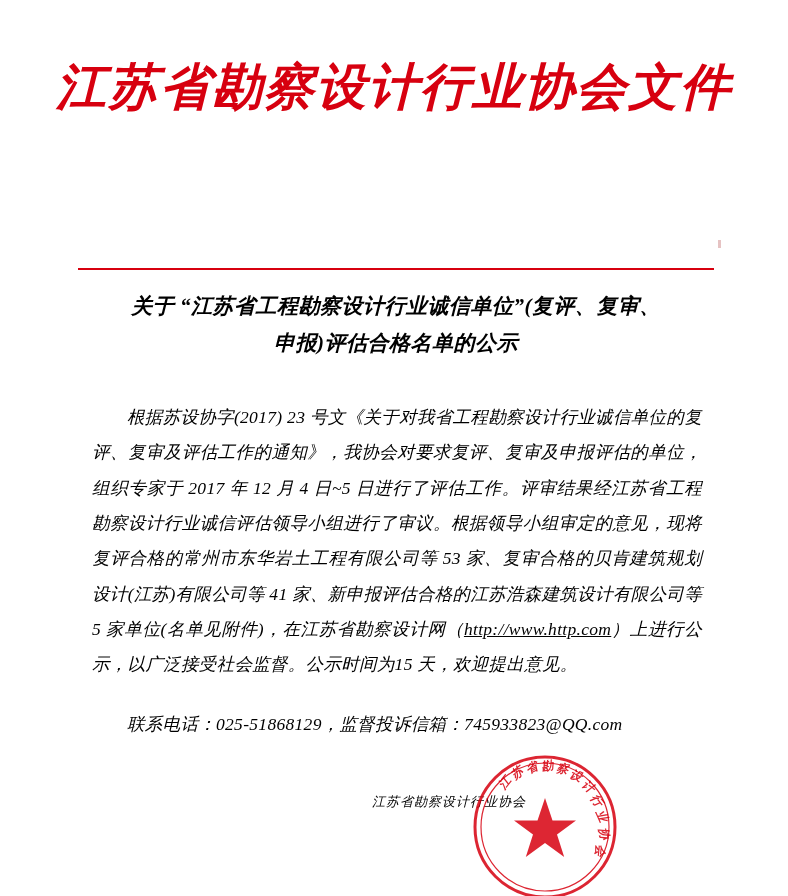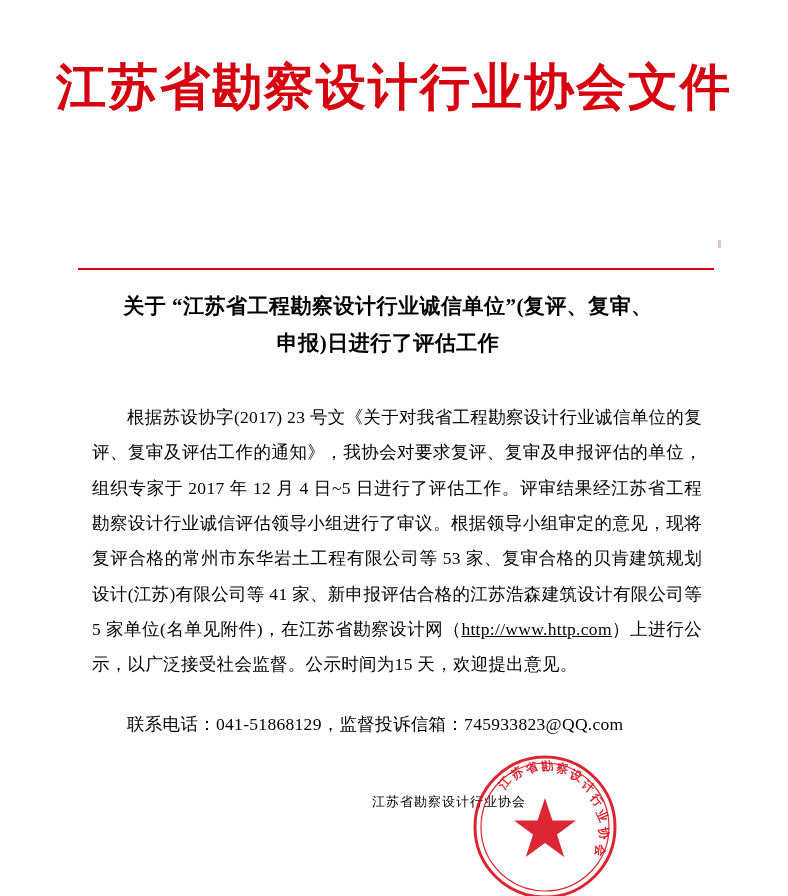--- a/index.html
+++ b/index.html
@@ -13,20 +13,21 @@
     font-family: "Liberation Serif", "DejaVu Serif", serif;
     color: #000000;
     overflow: hidden;
     position: relative;
   }
   .page {
     position: relative;
     width: 692px;
     height: 896px;
     box-sizing: border-box;
+    font-style: italic;
   }
 
   
   .masthead {
     position: absolute;
     top: 58px;
     left: 0;
     width: 788px;
     text-align: center;
   }
@@ -56,21 +57,21 @@
     width: 3px;
     height: 8px;
     background: #e0b4b4;
     opacity: 0.8;
   }
 
   
   .doc-title {
     position: absolute;
     top: 288px;
-    left: 88px;
+    left: 96px;
     width: 600px;
     text-align: center;
     font-size: 21px;
     font-weight: bold;
     line-height: 1.75;
     letter-spacing: 0.5px;
   }
   .doc-title .line2 {
     display: block;
   }
@@ -138,28 +139,28 @@
 
   <div class="masthead">
     <div class="masthead-title">江苏省勘察设计行业协会文件</div>
   </div>
 
   <div class="red-rule-dot"></div>
   <div class="red-rule"></div>
 
   <div class="doc-title">
     <span>关于 “江苏省工程勘察设计行业诚信单位”(复评、复审、</span>
-    <span class="line2">申报)日进行了评估工作</span>
+    <span class="line2">申报)评估合格名单的公示</span>
   </div>
 
   <div class="body-copy">
     <p class="indent"><span>根据苏设协字(2017) 23 号文《关于对我省工程勘察设计行业诚信单位的复评、复审及评估工作的通知》，我协会对要求复评、复审及申报评估的单位，组织专家于 2017 年 12 月 4 日~5 日进行了评估工作。评审结果经江苏省工程勘察设计行业诚信评估领导小组进行了审议。根据领导小组审定的意见，现将复评合格的常州市东华岩土工程有限公司等 53 家、复审合格的贝肯建筑规划设计(江苏)有限公司等 41 家、新申报评估合格的江苏浩森建筑设计有限公司等 5 家单位(名单见附件)，在江苏省勘察设计网（</span><a class="link" href="#">http://www.http.com</a><span>）上进行公示，以广泛接受社会监督。公示时间为15 天，欢迎提出意见。</span></p>
   </div>
 
-  <div class="contact">联系电话：041-51868129，监督投诉信箱：745933823@QQ.com</div>
+  <div class="contact">联系电话：025-51868129，监督投诉信箱：745933823@QQ.com</div>
 
   <div class="signature">
     <div>江苏省勘察设计行业协会</div>
   </div>
 
   <div class="seal">
     <svg width="150" height="150" viewBox="0 0 150 150" aria-hidden="true">
       <g fill="none" stroke="#d7000f" stroke-width="3" opacity="0.85">
         <circle cx="75" cy="75" r="70"></circle>
         <circle cx="75" cy="75" r="64" stroke-width="1.2"></circle>

